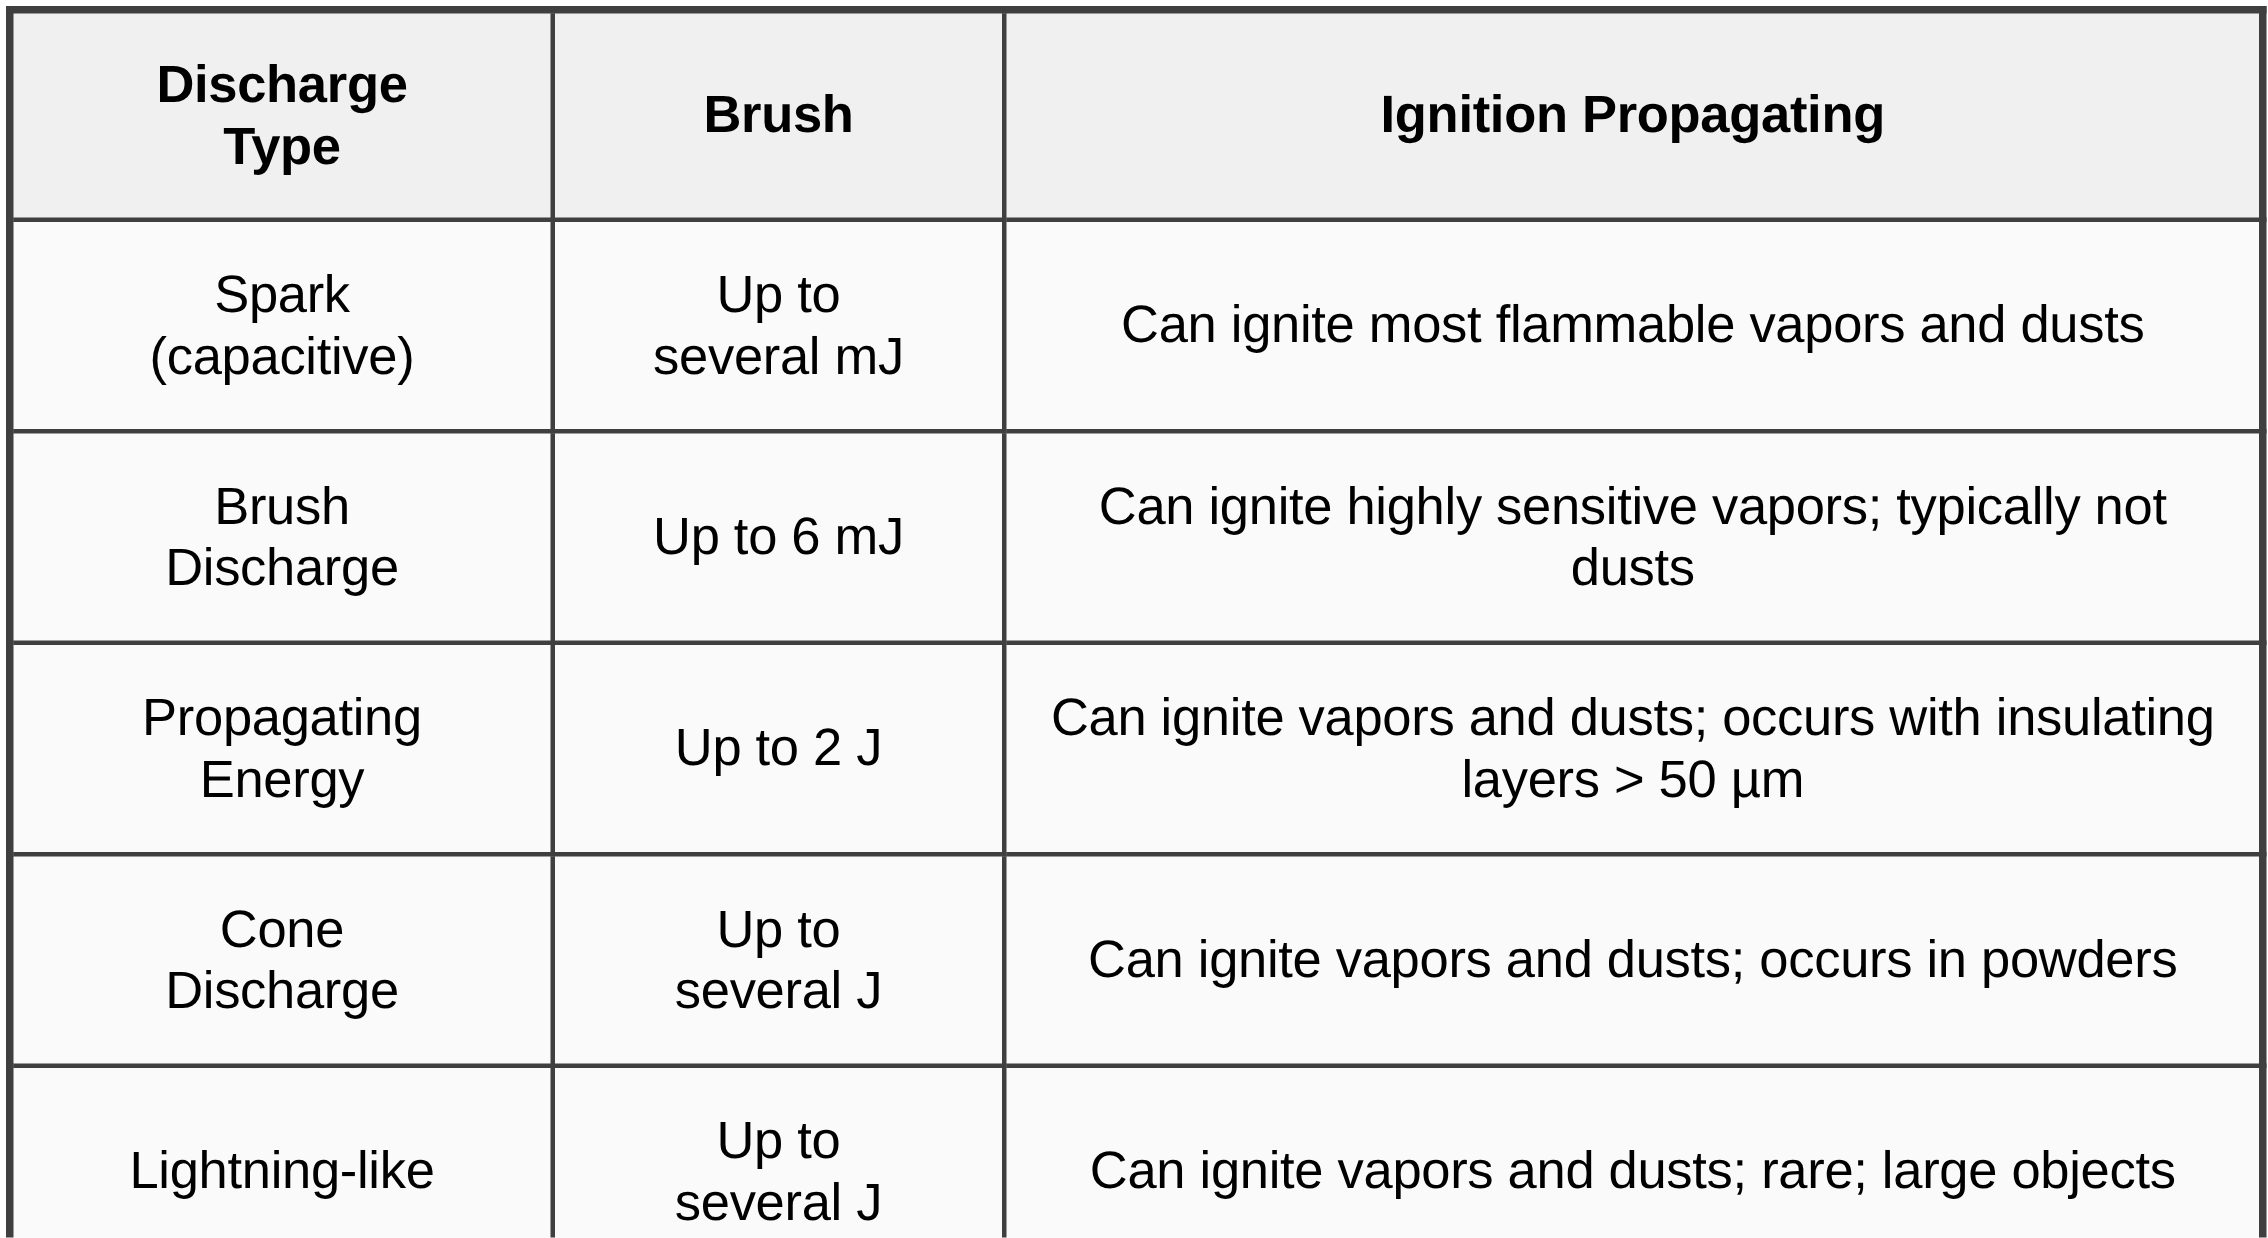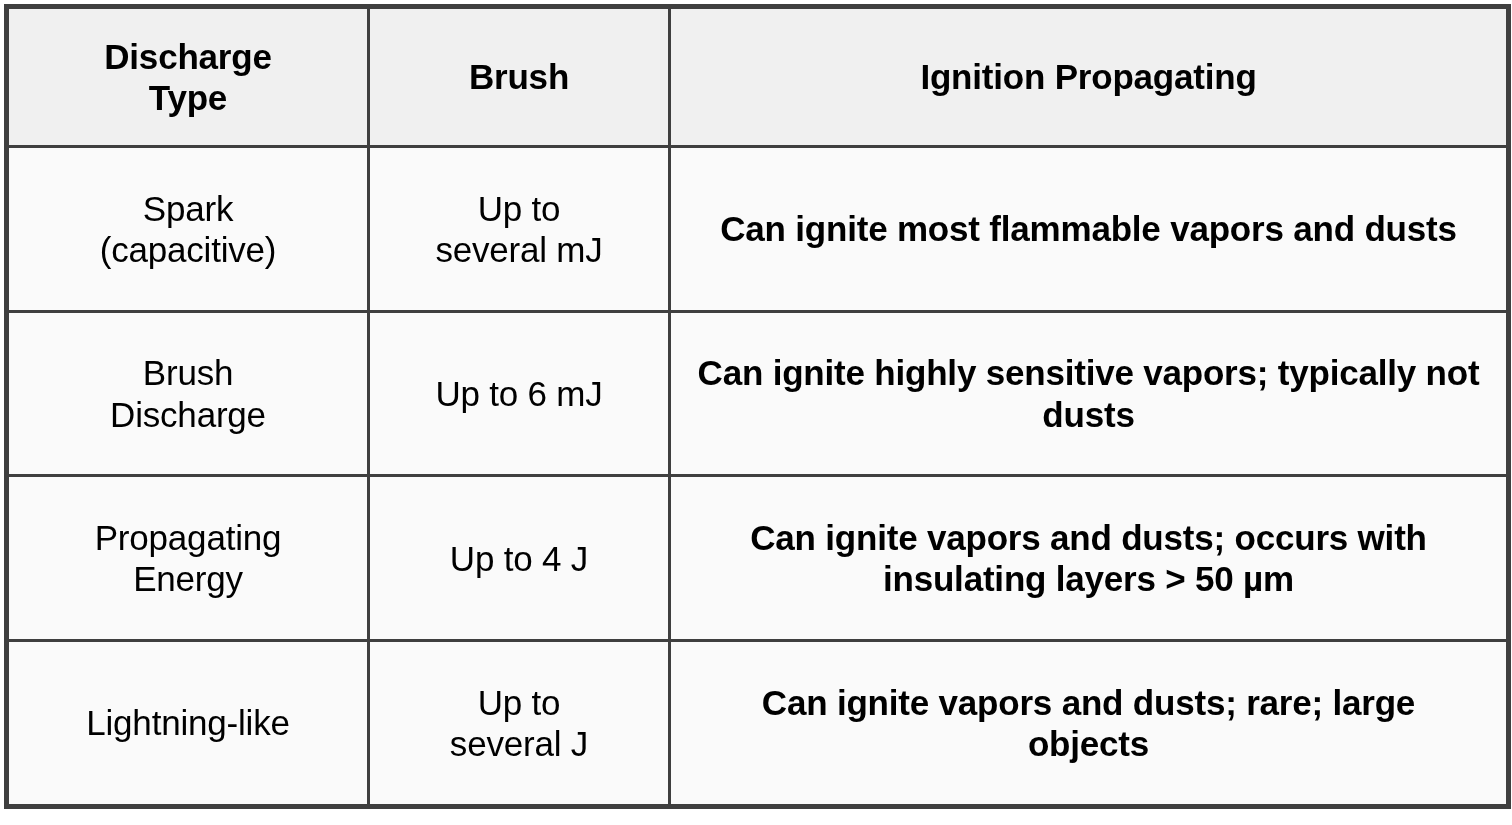--- a/index.html
+++ b/index.html
@@ -55,21 +55,20 @@
     height: 134px;
     letter-spacing: -0.2px;
   }
   td.col-type, td.col-energy {
     padding-left: 6px;
     padding-right: 6px;
   }
   td.col-capability {
     padding-left: 26px;
     padding-right: 26px;
-    font-weight: bold;
   }
   .cell-text {
     display: block;
     white-space: pre-line;
   }
 </style>
 </head>
 <body>
 
 <div id="page">
@@ -118,24 +117,37 @@
         <td class="col-capability">
           <span class="cell-text">Can ignite highly sensitive vapors; typically not dusts</span>
         </td>
       </tr>
       <tr>
         <td class="col-type">
           <span class="cell-text">Propagating
 Energy</span>
         </td>
         <td class="col-energy">
-          <span class="cell-text">Up to 4 J</span>
+          <span class="cell-text">Up to 2 J</span>
         </td>
         <td class="col-capability">
           <span class="cell-text">Can ignite vapors and dusts; occurs with insulating layers &gt; 50 µm</span>
+        </td>
+      </tr>
+      <tr>
+        <td class="col-type">
+          <span class="cell-text">Cone
+Discharge</span>
+        </td>
+        <td class="col-energy">
+          <span class="cell-text">Up to
+several J</span>
+        </td>
+        <td class="col-capability">
+          <span class="cell-text">Can ignite vapors and dusts; occurs in powders</span>
         </td>
       </tr>
       <tr>
         <td class="col-type">
           <span class="cell-text">Lightning-like</span>
         </td>
         <td class="col-energy">
           <span class="cell-text">Up to
 several J</span>
         </td>

